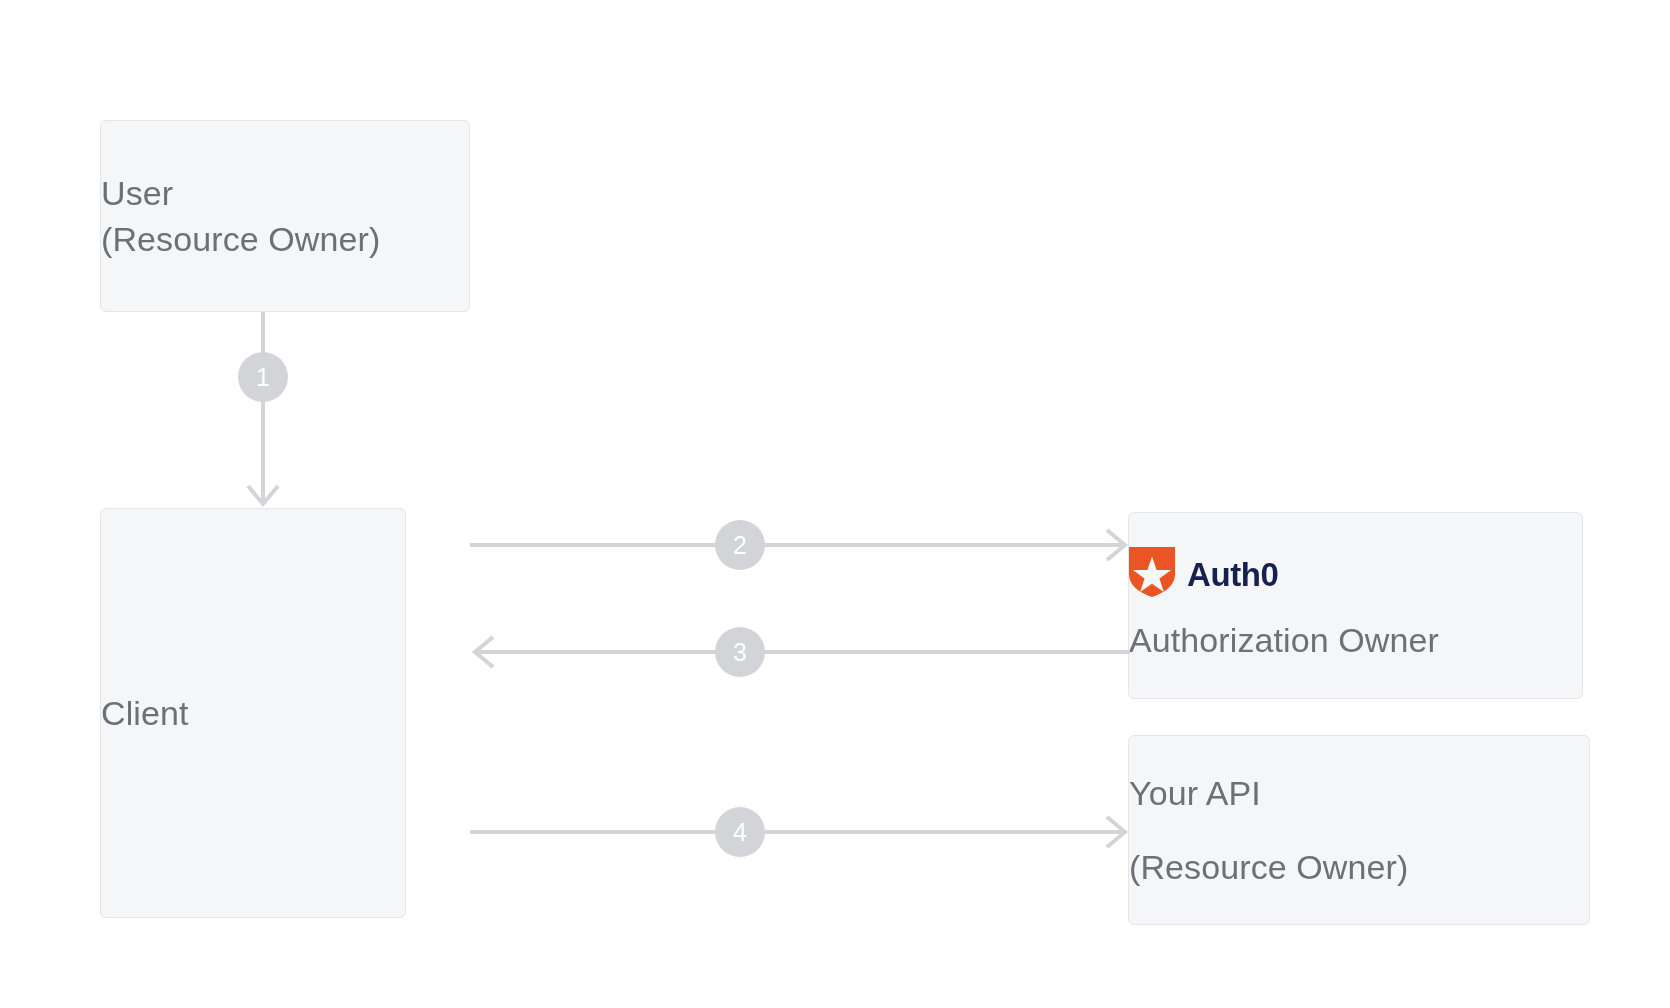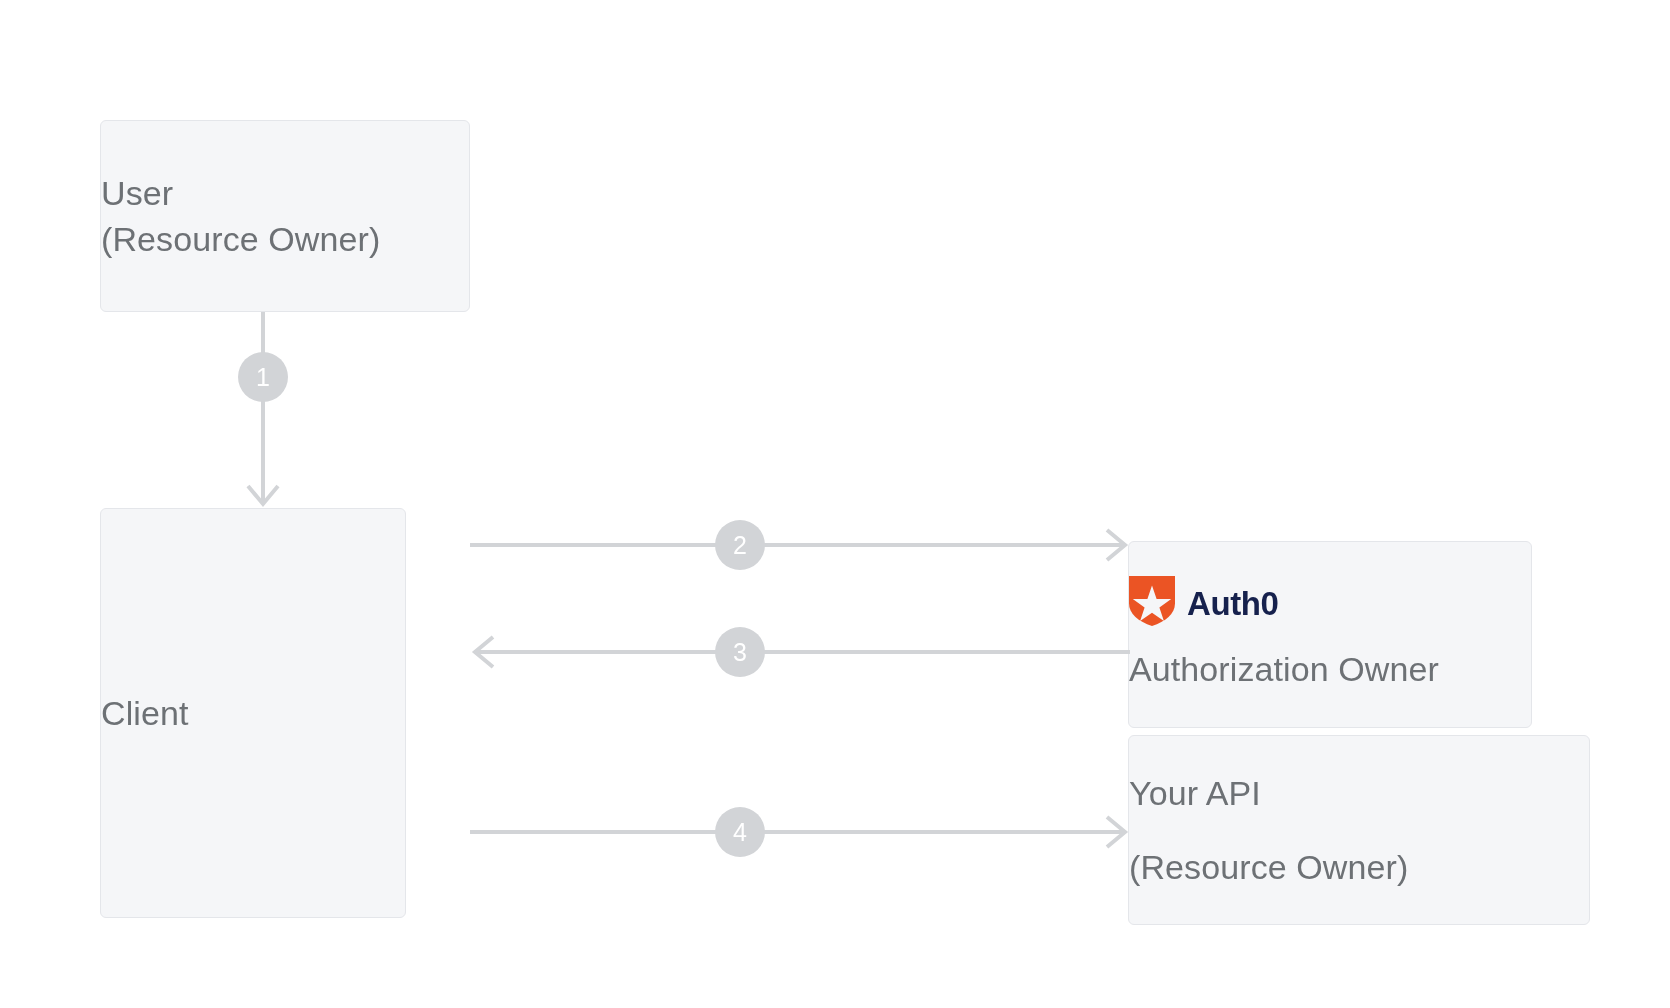--- a/index.html
+++ b/index.html
@@ -35,21 +35,21 @@
     font-size: 34px;
     font-weight: 400;
     line-height: 1.36;
     text-align: center;
     letter-spacing: 0.1px;
     white-space: nowrap;
   }
 
   #node-user      { left: 100px; top: 120px;  width: 370px; height: 192px; }
   #node-client    { left: 100px; top: 508px;  width: 306px; height: 410px; }
-  #node-authz     { left: 1128px; top: 541px; width: 404px; height: 187px; }
+  #node-authz     { left: 1128px; top: 512px; width: 455px; height: 187px; }
   #node-api       { left: 1128px; top: 735px; width: 462px; height: 190px; gap: 28px; }
 
   
   .auth0-lockup {
     display: flex;
     align-items: center;
     justify-content: center;
     gap: 12px;
     margin-bottom: 16px;
   }

